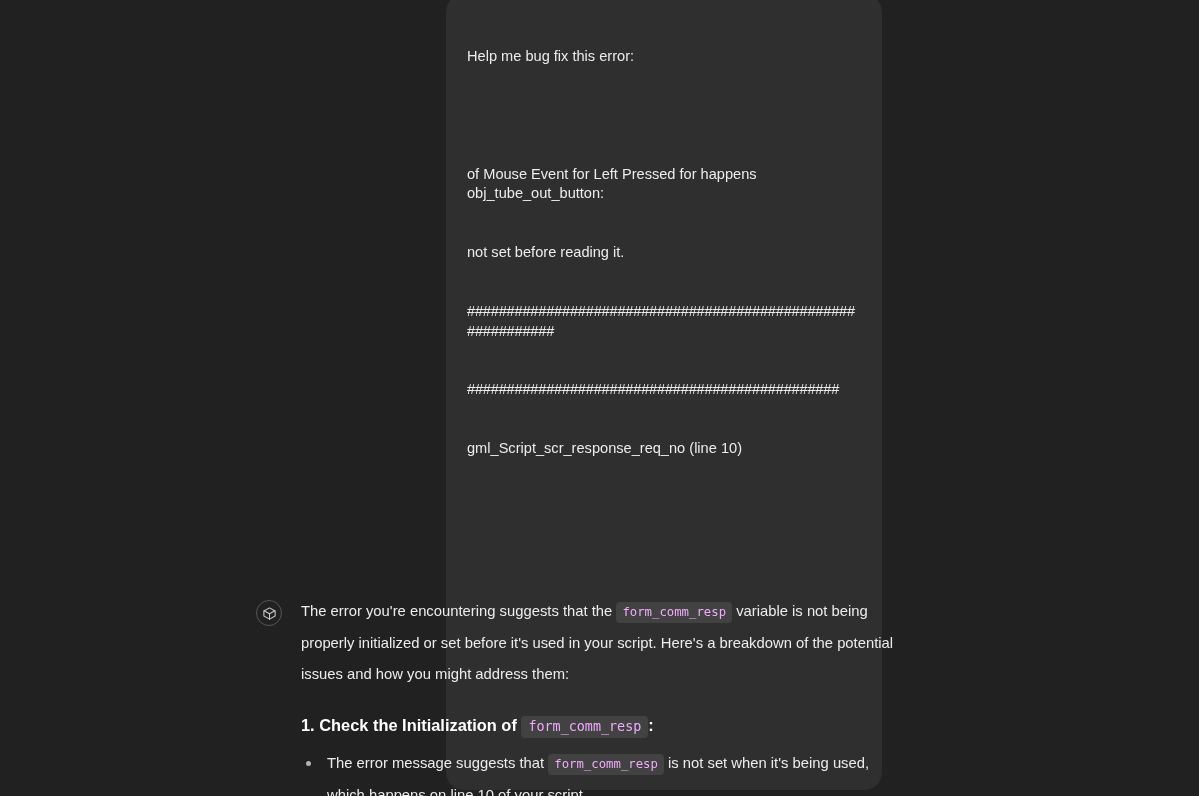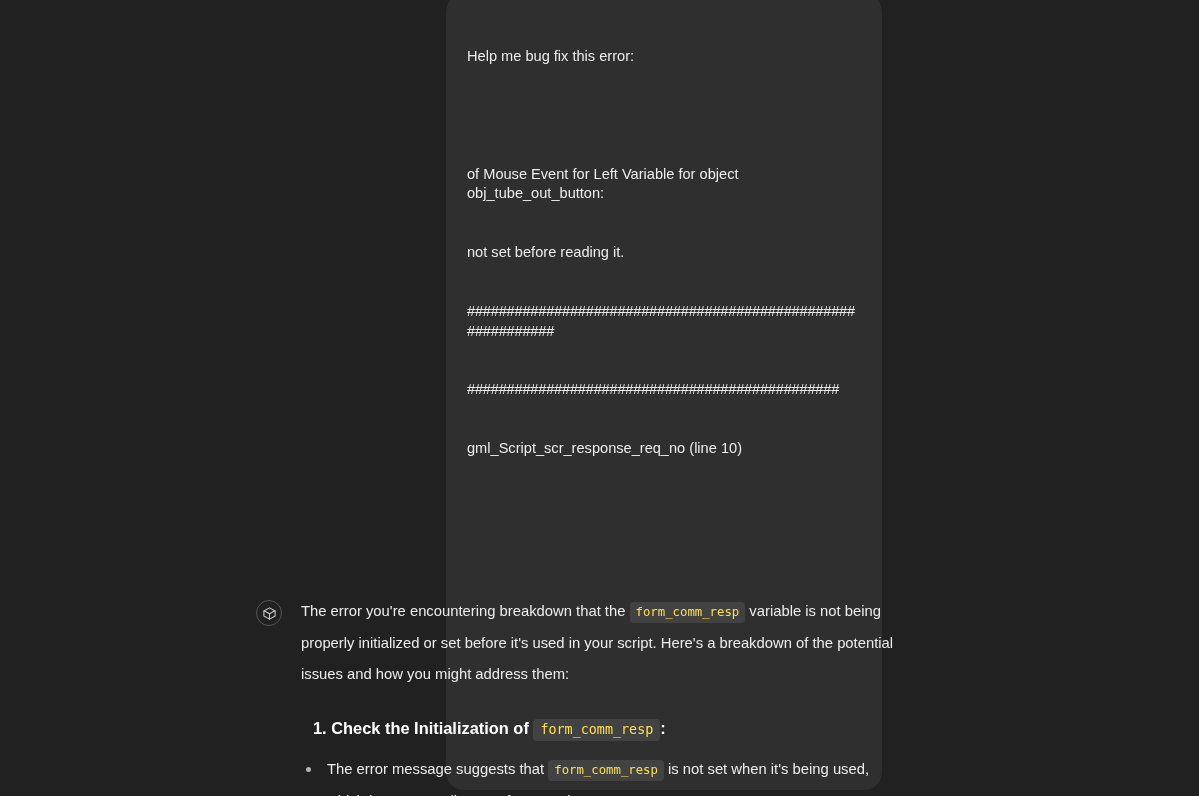--- a/index.html
+++ b/index.html
@@ -61,32 +61,32 @@
     font-size: 14.8px;
     line-height: 31px;
     color: #ececec;
   }
   .assistant-body p { margin: 0 0 4px 0; }
 
   code.ic {
     font-family: "DejaVu Sans Mono", "Liberation Mono", monospace;
     font-size: 12.3px;
     background: #424242;
-    color: #fde047;
+    color: #f0abfc;
     border-radius: 4px;
     padding: 3px 6px 4px 6px;
     white-space: nowrap;
     letter-spacing: 0px;
   }
 
   h3.sec {
     font-size: 16.4px;
     font-weight: bold;
-    margin: 22px 0 8px 12px;
-    line-height: 32px;
+    margin: 22px 0 8px 0;
+    line-height: 26px;
     color: #ffffff;
   }
   h3.sec code.ic { font-size: 13.4px; font-weight: normal; padding: 3px 7px 4px 7px; }
 
   ul.pts {
     margin: 0; padding: 0;
     list-style: none;
   }
   ul.pts li {
     position: relative;
@@ -105,21 +105,21 @@
 </style>
 </head>
 <body>
 
 <div class="page">
 
   <div class="user-row">
     <div class="user-bubble">
       <span class="ln">Help me bug fix this error:</span>
       <span class="blank"></span>
-      <span class="ln">of Mouse Event for Left Variable for object obj_tube_out_button:</span>
+      <span class="ln">of Mouse Event for Left Pressed for happens obj_tube_out_button:</span>
       <span class="ln">not set before reading it.</span>
       <span class="ln hashline">############################################################</span>
       <span class="ln hashline">###############################################</span>
       <span class="ln">gml_Script_scr_response_req_no (line 10)</span>
       
       
       
       
       
       
@@ -139,21 +139,21 @@
     <div class="avatar">
       <svg width="15" height="15" viewBox="0 0 24 24" fill="none" stroke="#c8c8c8" stroke-width="1.7" stroke-linecap="round" stroke-linejoin="round">
         <path d="M21 16V8l-9-5-9 5v8l9 5 9-5z"></path>
         <path d="M3.3 7.5L12 12.5l8.7-5"></path>
         <path d="M12 12.5V21.5"></path>
       </svg>
     </div>
 
     <div class="assistant-body">
 
-      <p><span>The error you're encountering breakdown that the </span><code class="ic">form_comm_resp</code><span> variable is not being properly initialized or set before it's used in your script. Here's a breakdown of the potential issues and how you might address them:</span></p>
+      <p><span>The error you're encountering suggests that the </span><code class="ic">form_comm_resp</code><span> variable is not being properly initialized or set before it's used in your script. Here's a breakdown of the potential issues and how you might address them:</span></p>
 
       <h3 class="sec"><span>1. Check the Initialization of </span><code class="ic">form_comm_resp</code><span>:</span></h3>
 
       <ul class="pts">
         <li>
           <span class="dot"></span><span>The error message suggests that </span><code class="ic">form_comm_resp</code><span> is not set when it's being used, which happens on line 10 of your script.</span>
         </li>
 
       </ul>
 

